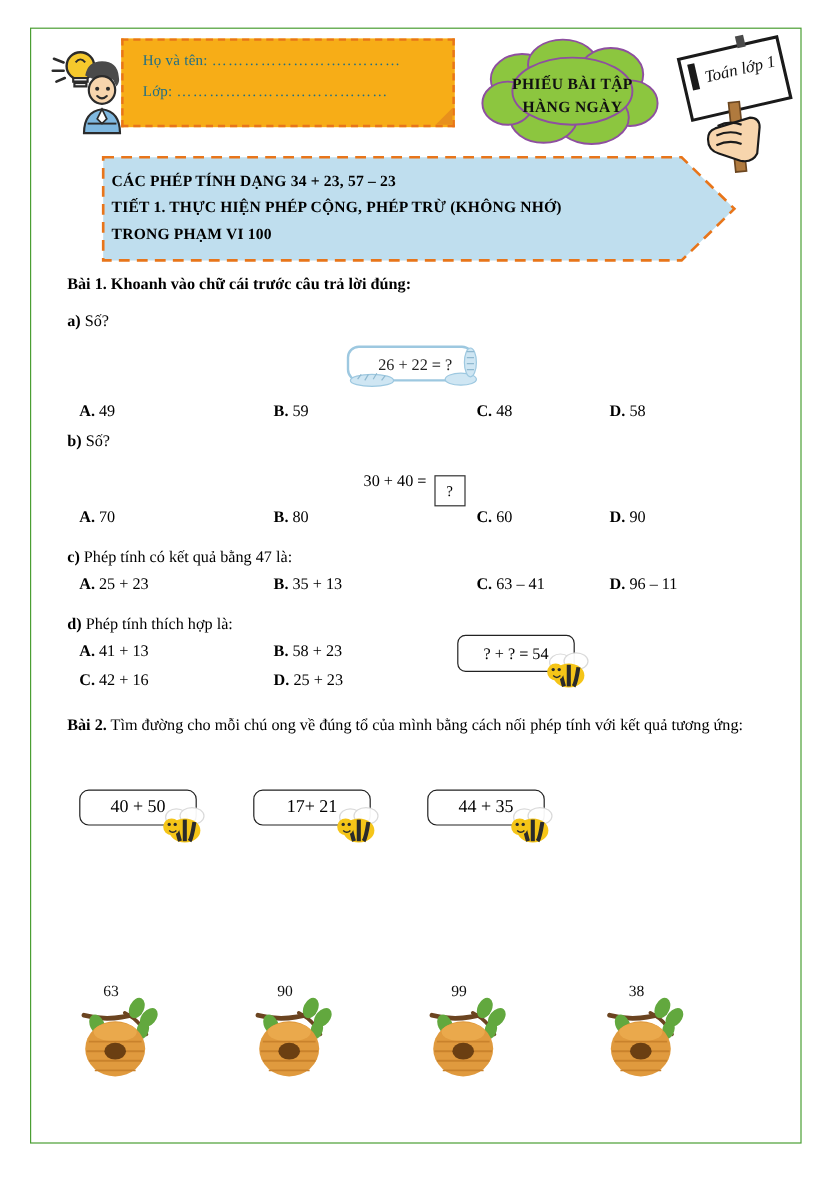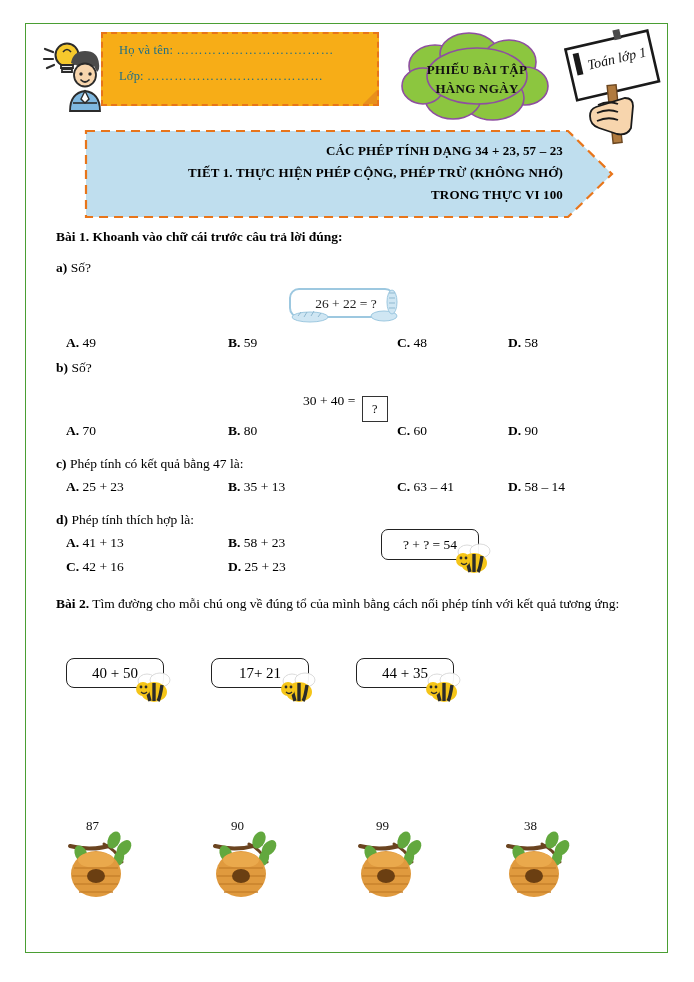--- a/index.html
+++ b/index.html
@@ -130,21 +130,21 @@
   .banner-bg {
     position: absolute;
     left: 0; top: 0;
     width: 100%; height: 100%;
   }
   .title-text {
     position: absolute;
     left: 8px;
     top: 10px;
     width: 470px;
-    text-align: right;
+    text-align: left;
     font-family: "Liberation Serif", serif;
     font-weight: bold;
     font-size: 13px;
     line-height: 22px;
     color: #000;
     letter-spacing: .15px;
   }
 
   
   .content {
@@ -393,21 +393,21 @@
   </div>
 </div>
 
 <div class="title-banner">
   <svg class="banner-bg" width="528" height="88" viewBox="0 0 528 88" preserveAspectRatio="none">
     <polygon points="1,1 483,1 527,44 483,87 1,87" fill="#bfdeee" stroke="#e8751a" stroke-width="2.2" stroke-dasharray="9 6"></polygon>
   </svg>
   <div class="title-text">
     <div>CÁC PHÉP TÍNH DẠNG 34 + 23, 57 – 23</div>
     <div>TIẾT 1. THỰC HIỆN PHÉP CỘNG, PHÉP TRỪ (KHÔNG NHỚ)</div>
-    <div>TRONG THỰC VI 100</div>
+    <div>TRONG PHẠM VI 100</div>
   </div>
 </div>
 
 <div class="content">
 
   <p class="q-head">Bài 1. Khoanh vào chữ cái trước câu trả lời đúng:</p>
 
   <p class="q-sub"><b>a)</b><span> Số?</span></p>
 
   <div class="ice-banner">
@@ -448,21 +448,21 @@
     <span class="opt c2"><b>C.</b> <span>60</span></span>
     <span class="opt c3"><b>D.</b> <span>90</span></span>
   </div>
 
   <p class="q-sub" style="margin-top:8px;"><b>c)</b><span> Phép tính có kết quả bằng 47 là:</span></p>
 
   <div class="opt-row">
     <span class="opt c0"><b>A.</b> <span>25 + 23</span></span>
     <span class="opt c1"><b>B.</b> <span>35 + 13</span></span>
     <span class="opt c2"><b>C.</b> <span>63 – 41</span></span>
-    <span class="opt c3"><b>D.</b> <span>58 – 14</span></span>
+    <span class="opt c3"><b>D.</b> <span>96 – 11</span></span>
   </div>
 
   <p class="q-sub" style="margin-top:8px;"><b>d)</b><span> Phép tính thích hợp là:</span></p>
 
   <div class="opt-row">
     <span class="opt c0"><b>A.</b> <span>41 + 13</span></span>
     <span class="opt c1"><b>B.</b> <span>58 + 23</span></span>
   </div>
   <div class="opt-row">
     <span class="opt c0"><b>C.</b> <span>42 + 16</span></span>
@@ -544,21 +544,21 @@
         <path d="M8 20 q3 3 6 0" stroke="#2b2b2b" stroke-width="1.2" fill="none"></path>
       </svg>
     </span>
   </div>
 
 </div>
 
 <div class="hive-row">
 
   <div class="hive-item" style="left:10px;">
-    <span class="hive-num">87</span>
+    <span class="hive-num">63</span>
     <span class="hive-art">
       <svg width="80" height="74" viewBox="0 0 80 74">
         <path d="M4 18 q22 6 46 -2" stroke="#6b4420" stroke-width="4" fill="none" stroke-linecap="round"></path>
         <path d="M38 16 q12 6 18 18" stroke="#6b4420" stroke-width="3" fill="none" stroke-linecap="round"></path>
         <g fill="#62a83e">
           <ellipse cx="15" cy="26" rx="6" ry="9" transform="rotate(-25 15 26)"></ellipse>
           <ellipse cx="48" cy="12" rx="6" ry="9" transform="rotate(25 48 12)"></ellipse>
           <ellipse cx="58" cy="20" rx="6" ry="9" transform="rotate(40 58 20)"></ellipse>
           <ellipse cx="53" cy="30" rx="5" ry="8" transform="rotate(15 53 30)"></ellipse>
         </g>

